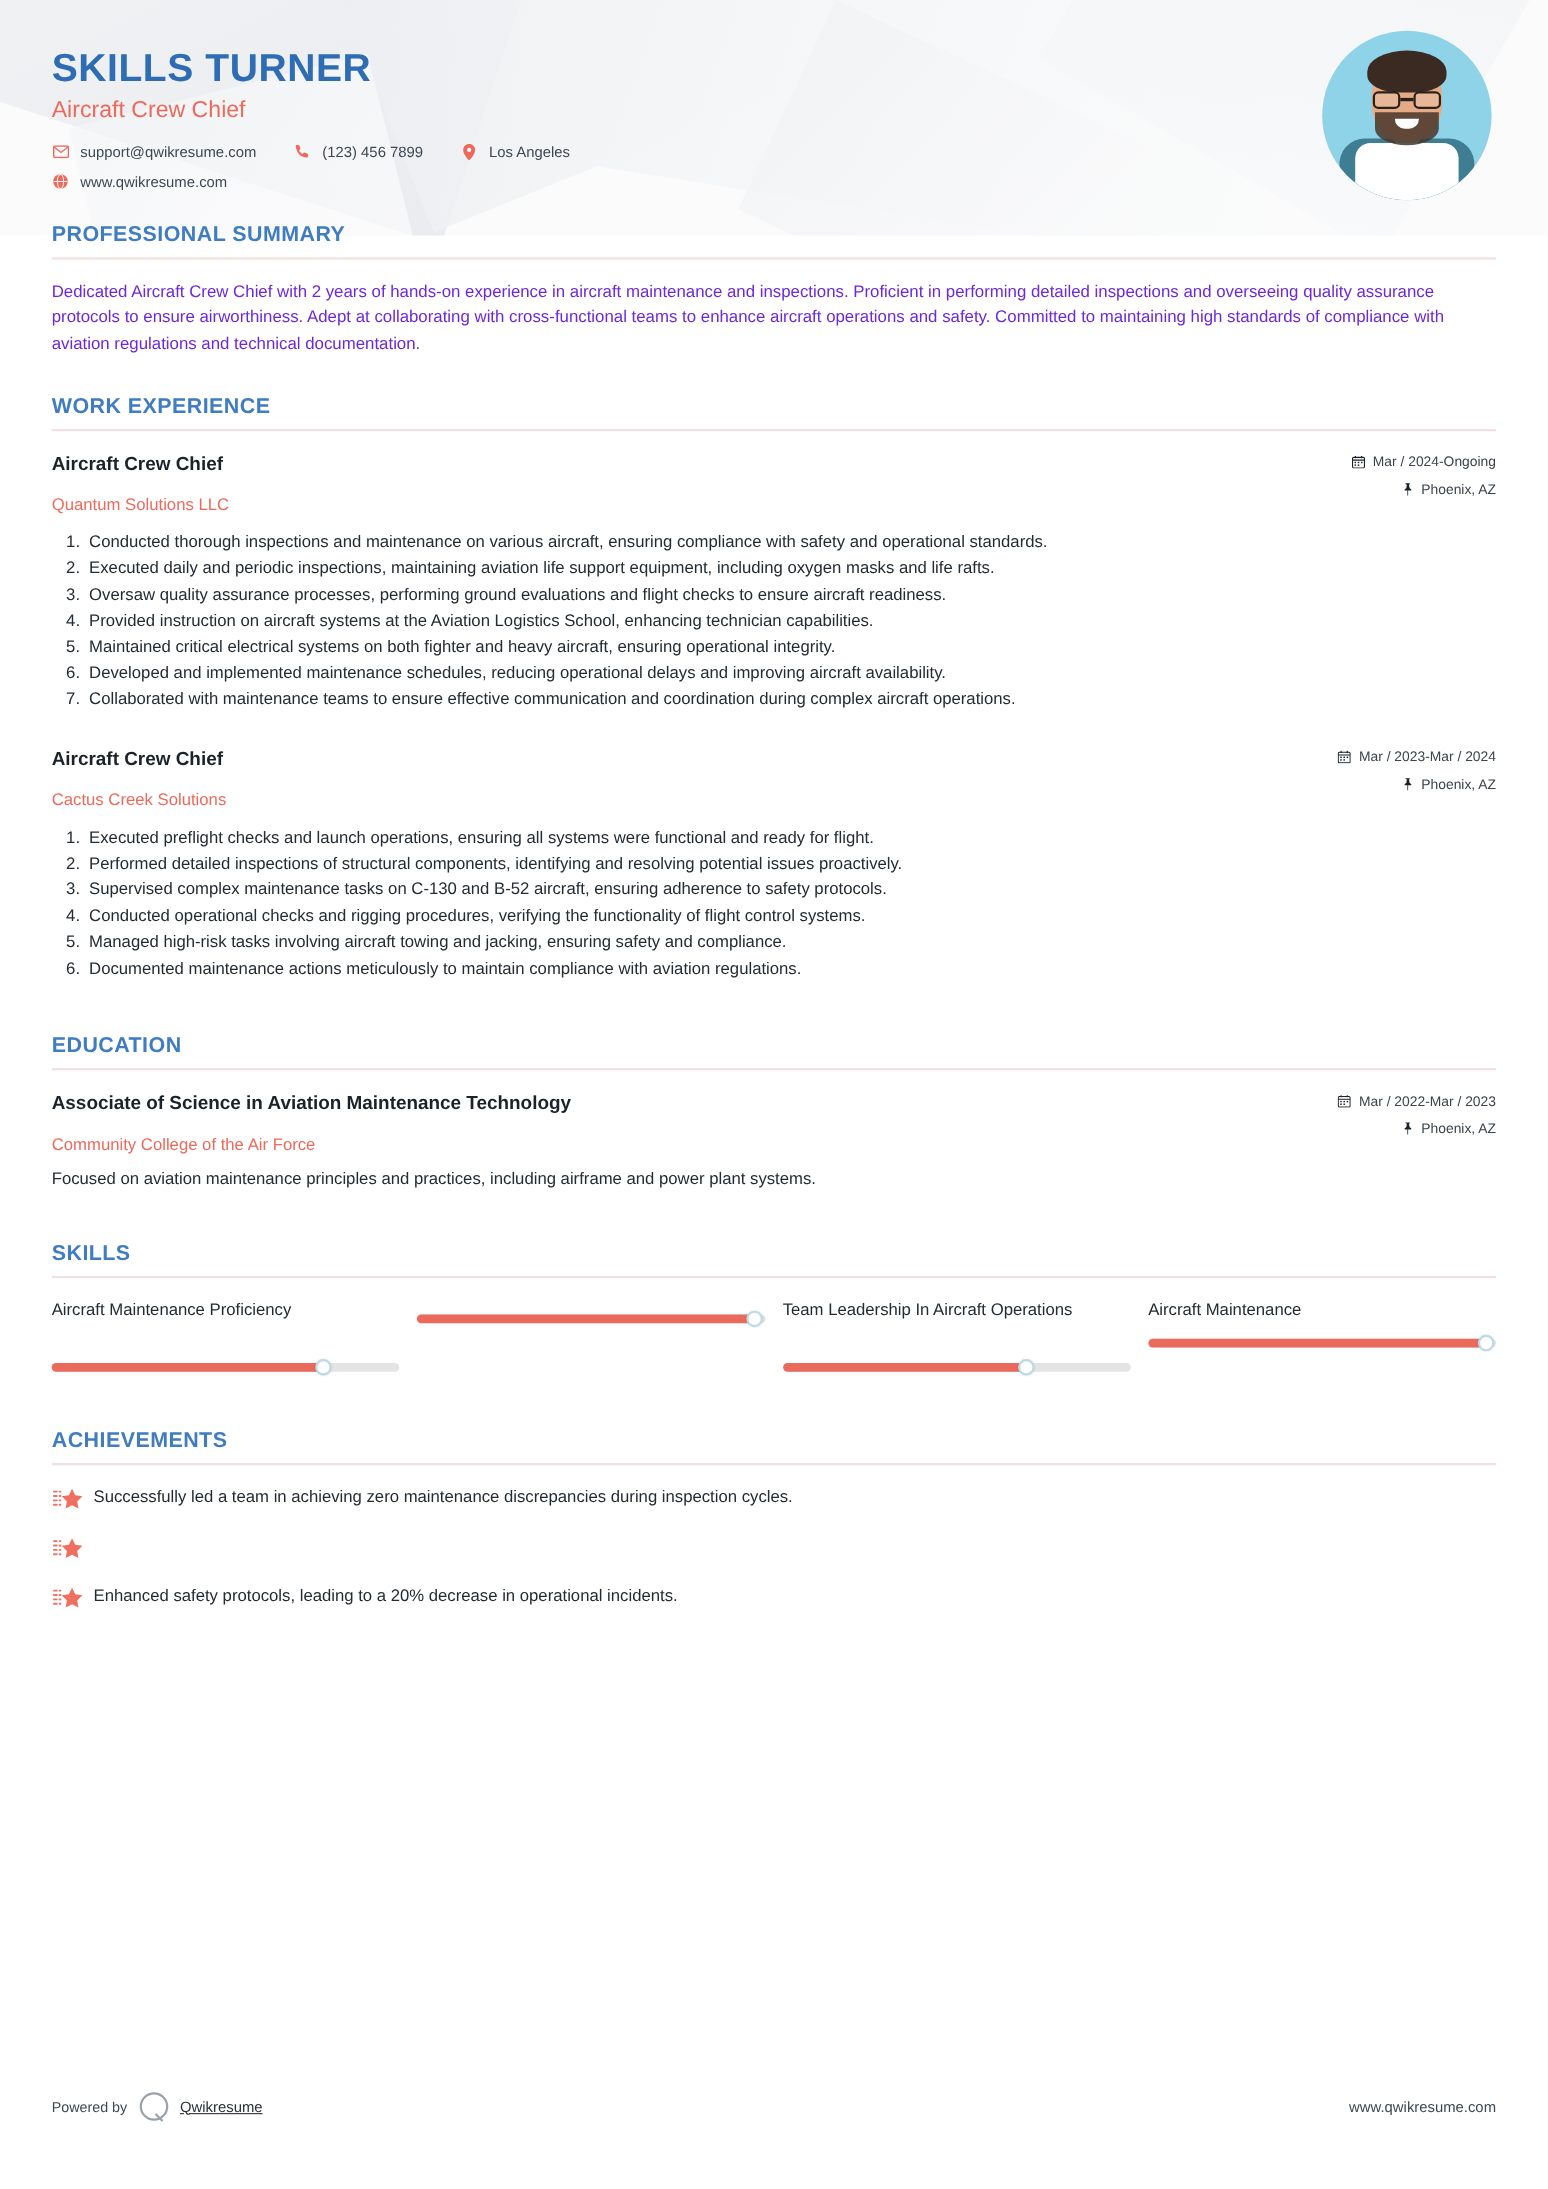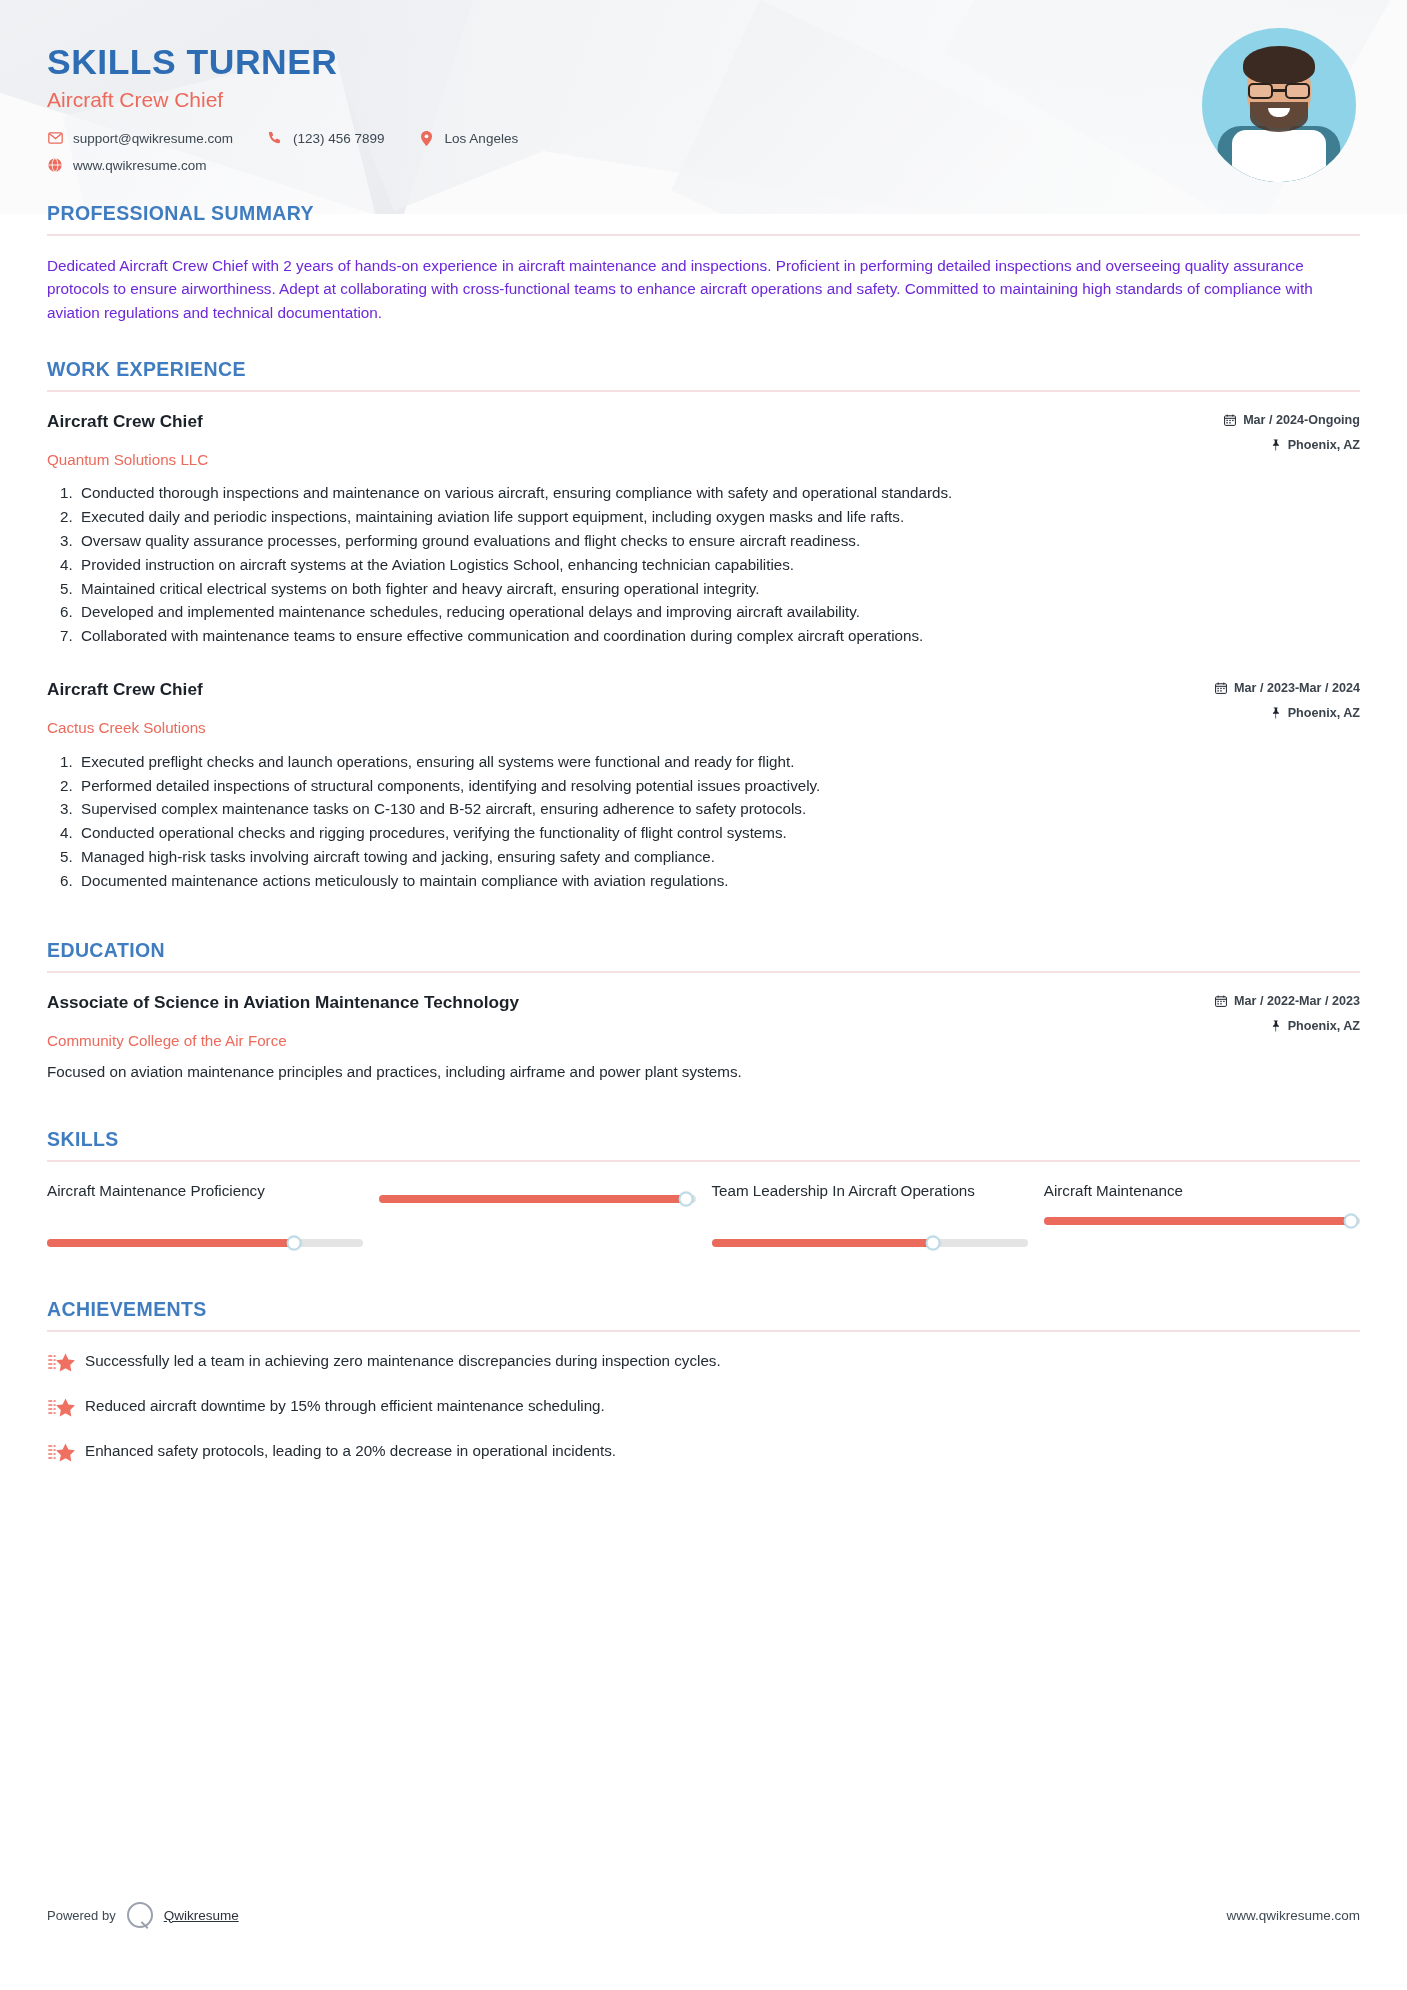--- a/index.html
+++ b/index.html
@@ -265,21 +265,20 @@
     margin-top: 17px;
     line-height: 1.35;
   }
   .meta-line {
     display: flex;
     align-items: center;
     justify-content: flex-end;
     font-size: 12.6px;
     color: #3b434c;
     white-space: nowrap;
-    font-weight: bold;
   }
   .meta-line + .meta-line { margin-top: 11px; }
   .meta-line .mi {
     display: inline-flex;
     align-items: center;
     justify-content: center;
     margin-right: 7px;
     color: #1b222a;
   }
 
@@ -684,21 +683,20 @@
         <span class="ach-text">Successfully led a team in achieving zero maintenance discrepancies during inspection cycles.</span>
       </div>
 
       <div class="ach-item">
         <span class="ach-icon">
           <svg width="30" height="24" viewBox="0 0 30 24">
             <path d="M2 5 H8 M2 9 H8 M2 13 H8 M2 17 H8" stroke="#ef7264" stroke-width="1.7" stroke-linecap="round" fill="none" stroke-dasharray="2.6 2.6"></path>
             <path d="M18.5 2.5 L21.4 8.4 L27.9 9.3 L23.2 13.9 L24.3 20.4 L18.5 17.3 L12.7 20.4 L13.8 13.9 L9.1 9.3 L15.6 8.4 Z" fill="#ef6f60"></path>
           </svg>
         </span>
-        <span class="ach-text">Reduced aircraft downtime by 15% through efficient maintenance scheduling.</span>
       </div>
 
       <div class="ach-item">
         <span class="ach-icon">
           <svg width="30" height="24" viewBox="0 0 30 24">
             <path d="M2 5 H8 M2 9 H8 M2 13 H8 M2 17 H8" stroke="#ef7264" stroke-width="1.7" stroke-linecap="round" fill="none" stroke-dasharray="2.6 2.6"></path>
             <path d="M18.5 2.5 L21.4 8.4 L27.9 9.3 L23.2 13.9 L24.3 20.4 L18.5 17.3 L12.7 20.4 L13.8 13.9 L9.1 9.3 L15.6 8.4 Z" fill="#ef6f60"></path>
           </svg>
         </span>
         <span class="ach-text">Enhanced safety protocols, leading to a 20% decrease in operational incidents.</span>

